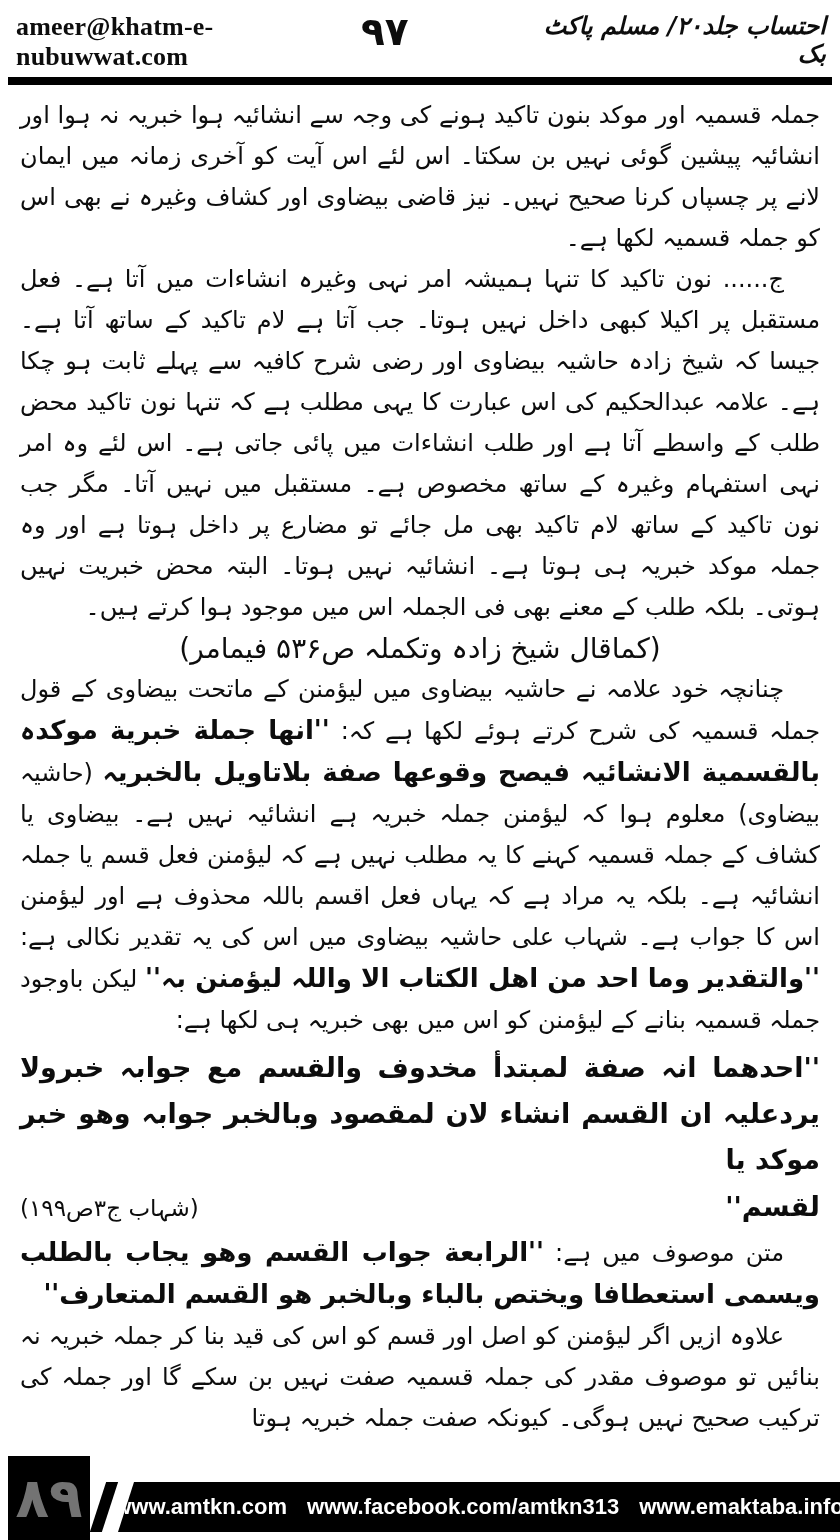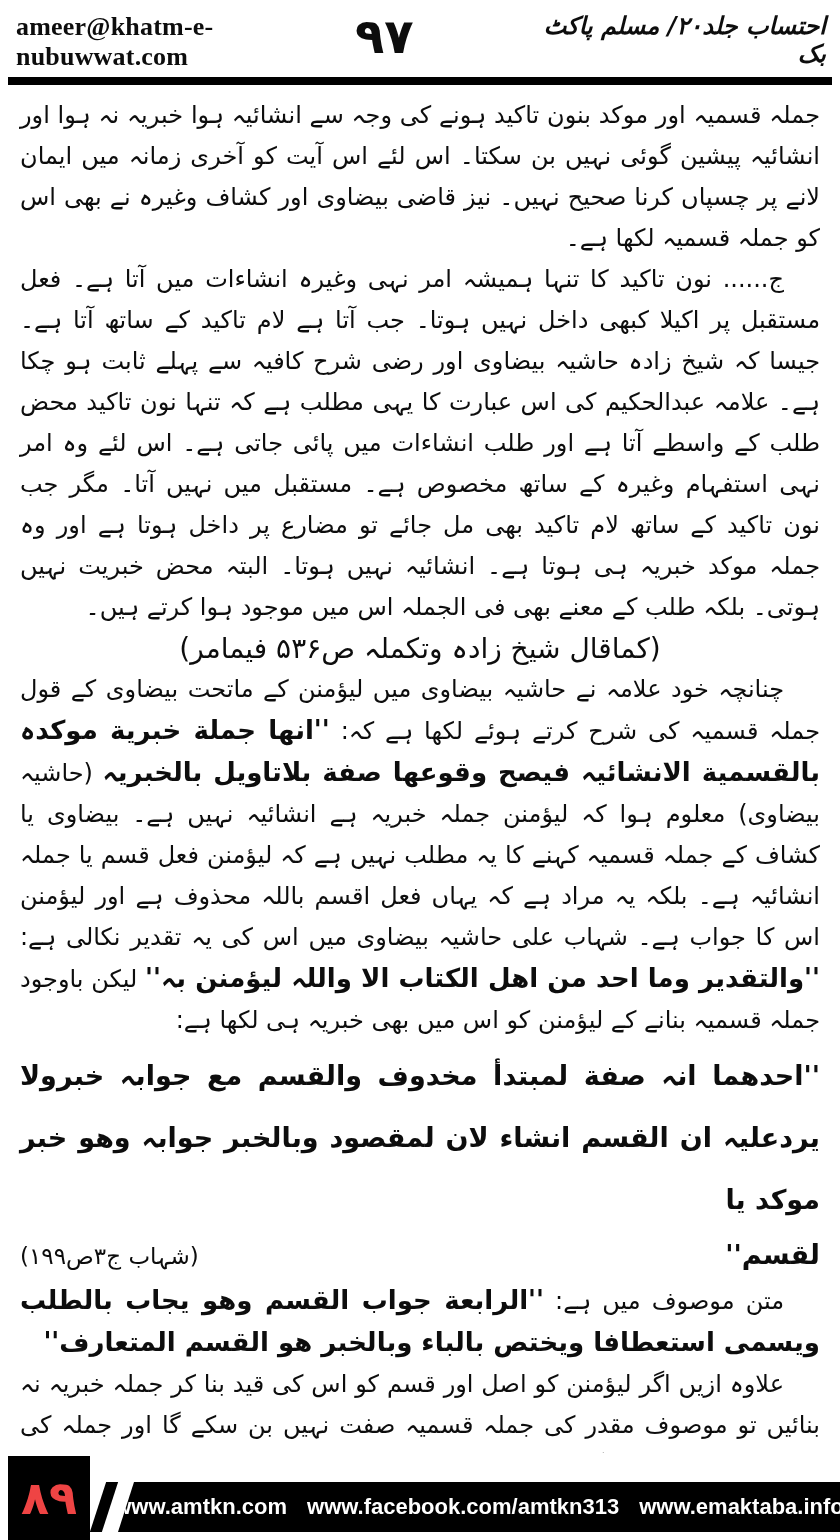--- a/index.html
+++ b/index.html
@@ -12,49 +12,49 @@
   
   .header {
     display:flex; justify-content:space-between; 
     padding:12px 14px 2px 16px;
   }
   .email {
     direction:ltr;
     font-family:"Liberation Serif", serif;
     font-weight:700; font-size:26px; letter-spacing:.2px;
   }
-  .pnum-top { font-size:48px; font-weight:700; line-height:1; padding-right:120px; }
+  .pnum-top { font-size:39px; font-weight:700; line-height:1; padding-right:120px; }
   .book-title { direction:rtl; font-size:24px; font-weight:700; padding-bottom:4px;font-style:italic; }
   .rule { margin:3px 8px 0 8px; height:4px; border-top:6px solid #000; border-bottom:2px solid #000; }
 
   
   .content {
     direction:rtl; text-align:justify;
     padding:10px 20px 0 20px;
     height:1368px; overflow:hidden;
     font-size:24px; line-height:41px;
   }
   .para { margin:0; text-align:justify; }
   .indent { text-indent:36px; }
   .cite-center { text-align:center; text-indent:0; font-size:28px; }
   .ar { font-weight:700; font-size:26px; }
-  .quote { font-weight:700; font-size:27px; line-height:62px; margin-top:4px; }
+  .quote { font-weight:700; font-size:27px; line-height:46px; margin-top:4px; }
   .quote-last {
     display:flex; justify-content:space-between; align-items:baseline;
     font-weight:700; font-size:27px; line-height:47px;
   }
   .quote-last .cite { font-weight:400; font-size:23px; }
 
   
   .footer { position:absolute; left:0; bottom:0; width:840px; height:86px; background:transparent; }
   .fnum {
     position:absolute; left:8px; bottom:0; width:82px; height:84px;
-    background:#000; color:#ef4444;
+    background:#000; color:#737373;
     display:flex; align-items:center; justify-content:center;
-    font-size:46px; font-weight:700;
+    font-size:55px; font-weight:700;
   }
   .fstripe {
     position:absolute; left:98px; bottom:8px; width:12px; height:50px;
     background:#000; transform:skewX(-18deg);
   }
   .fbar {
     position:absolute; left:118px; right:0; bottom:8px; height:50px;
     background:#000; color:#fff;
     clip-path:polygon(16px 0, 100% 0, 100% 100%, 0 100%);
     display:flex; align-items:center; justify-content:center; gap:20px;

